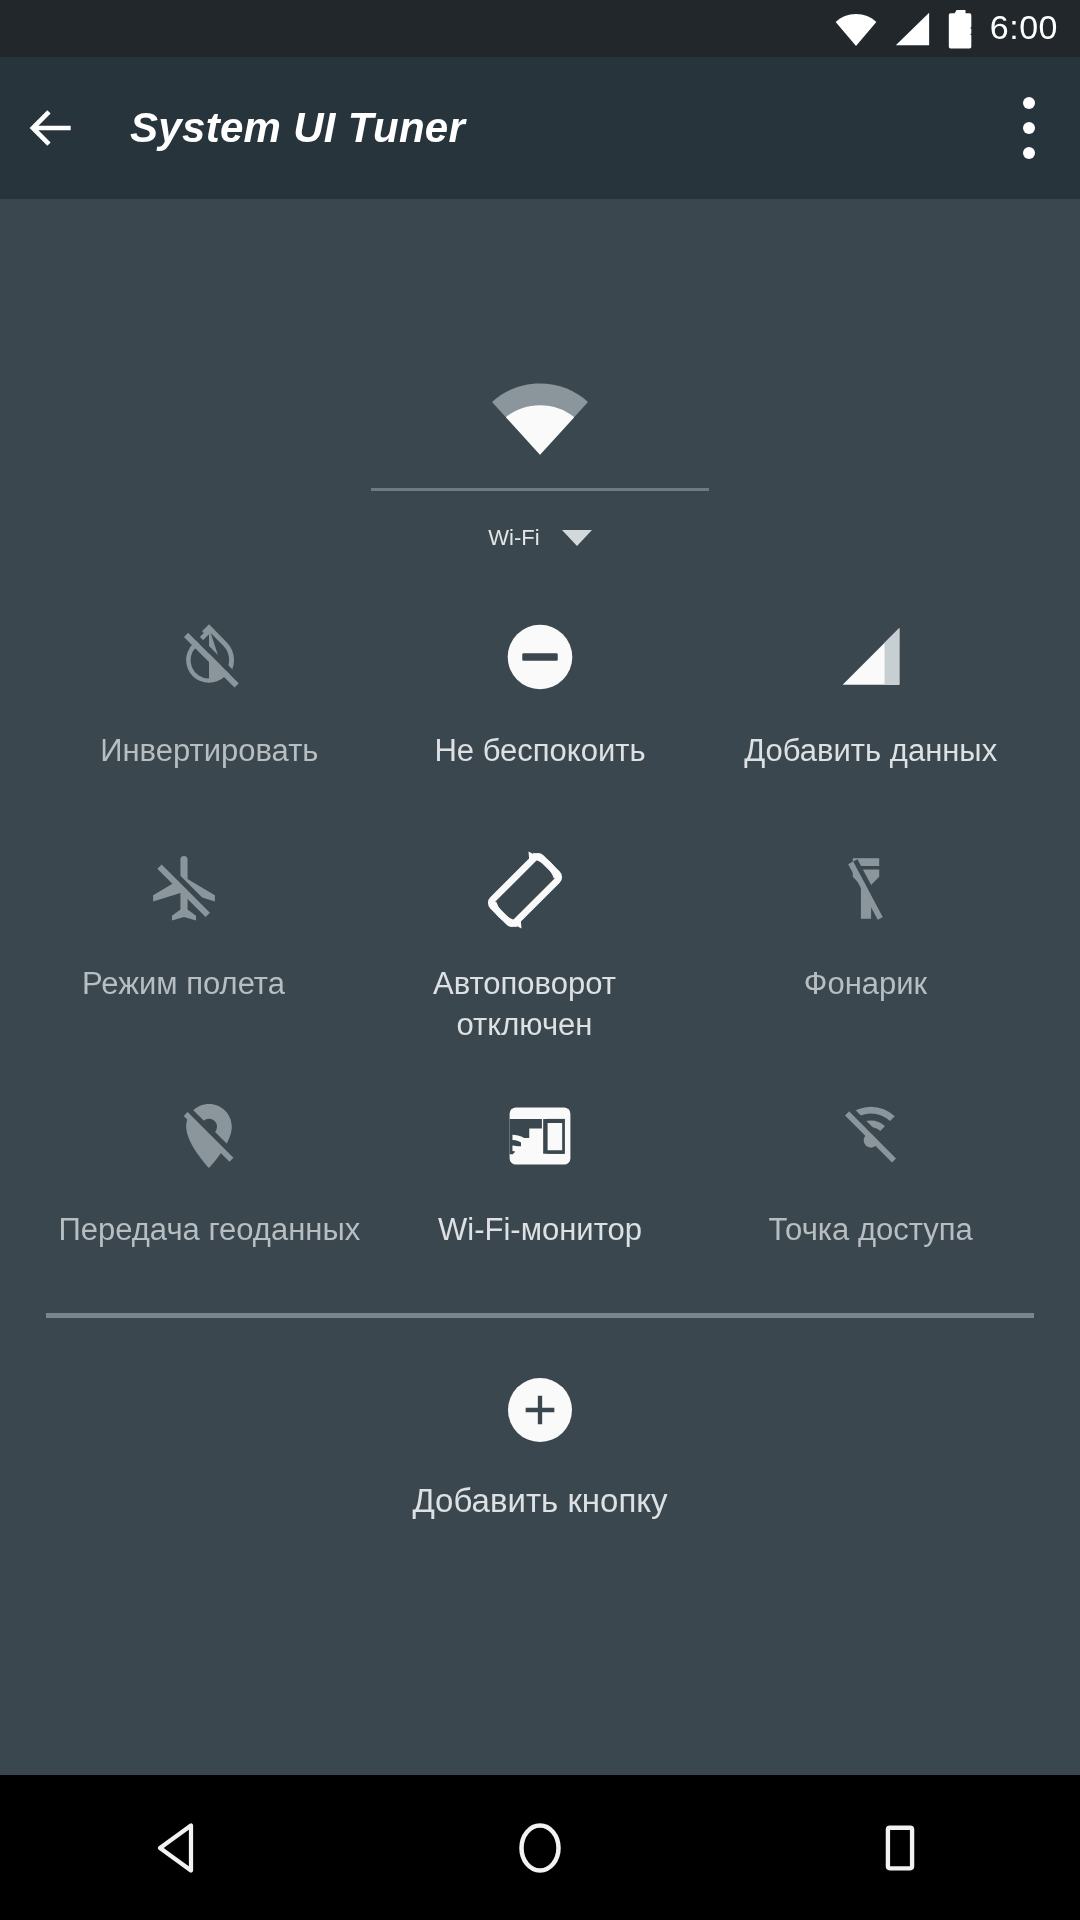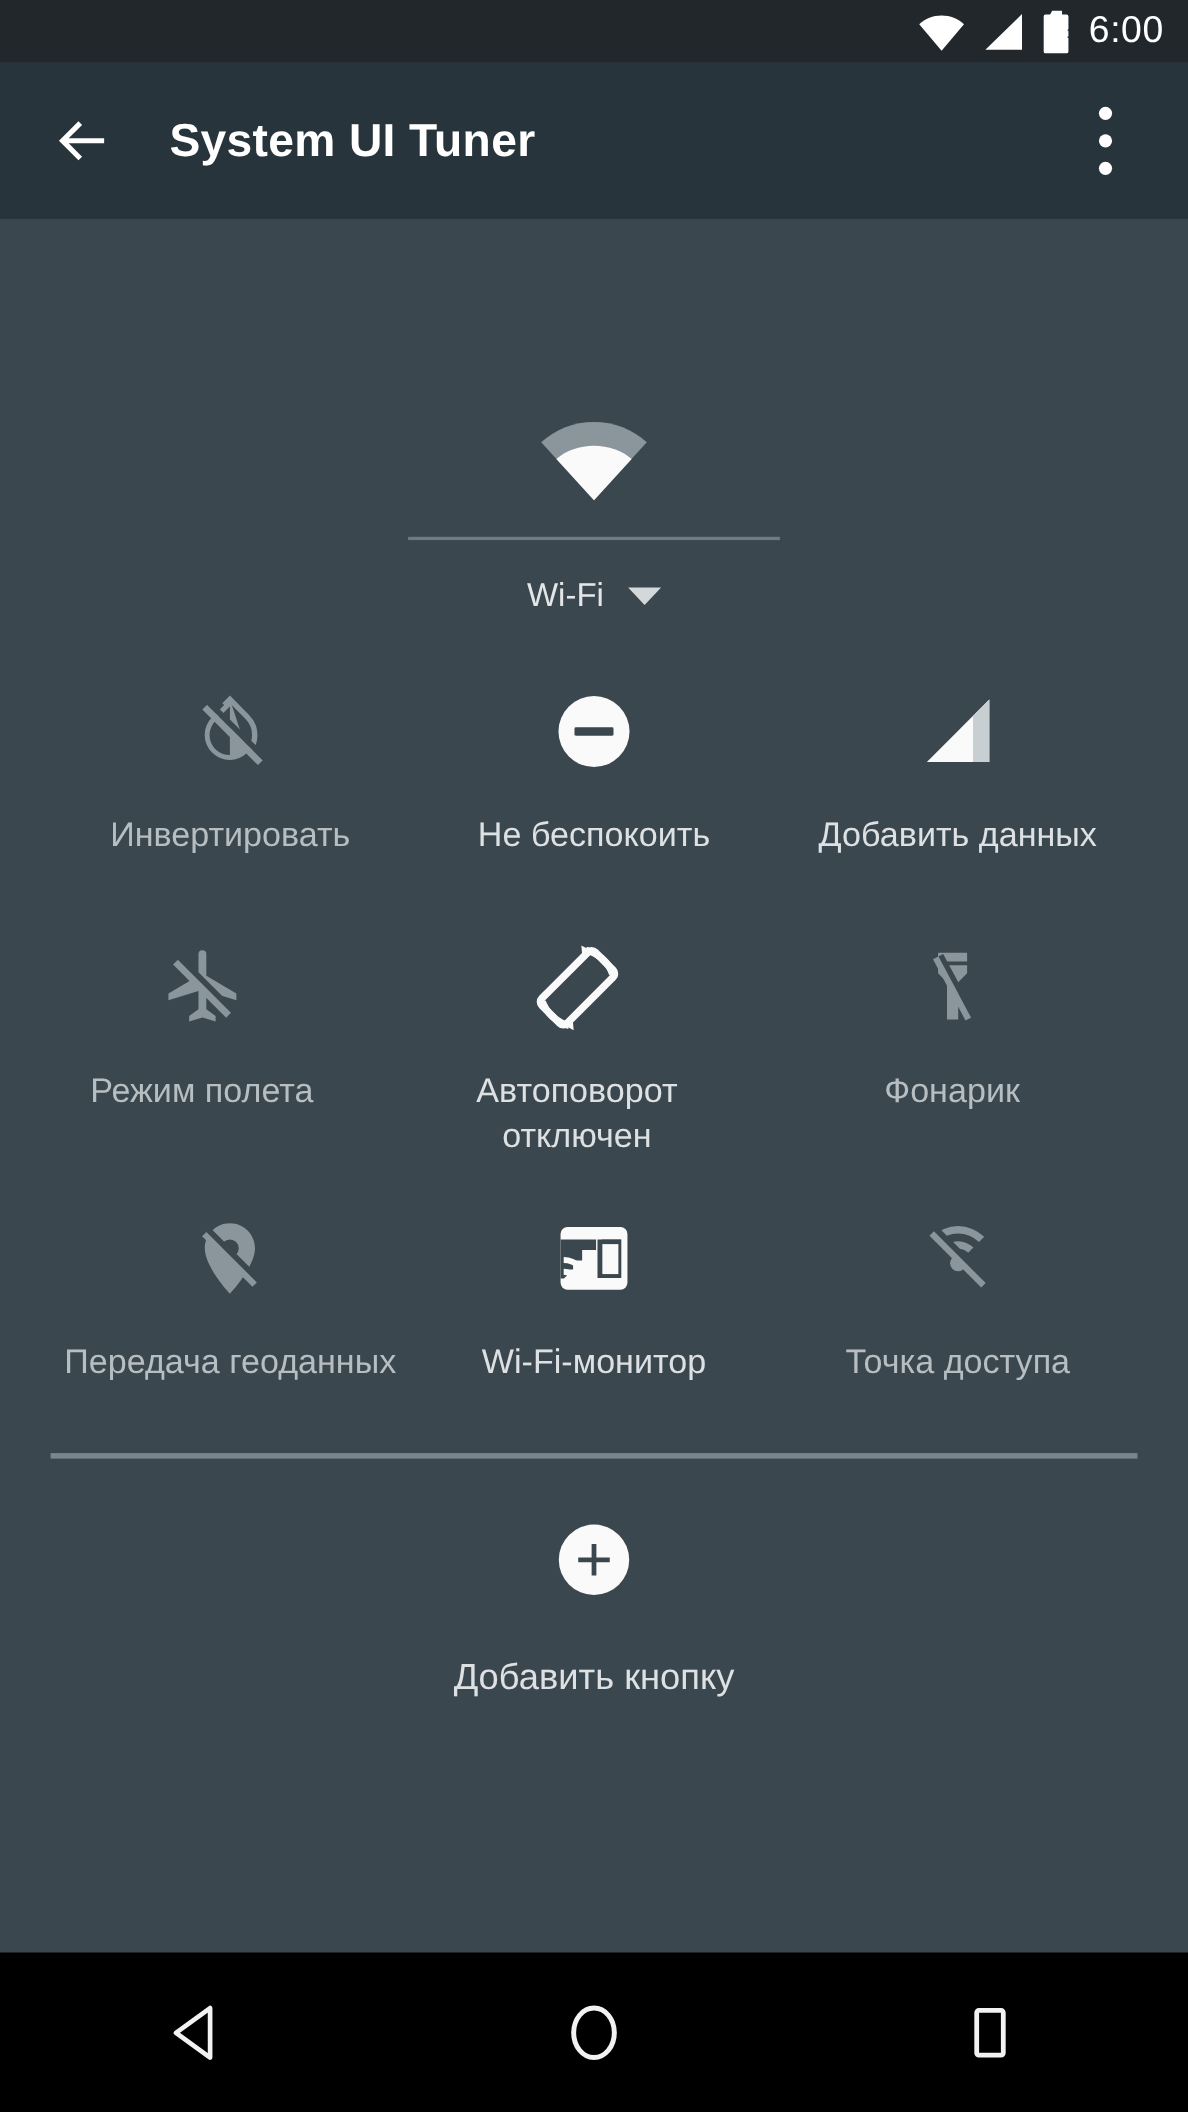--- a/index.html
+++ b/index.html
@@ -35,21 +35,22 @@
     transform:translateY(-42%);
     text-align:right; font-size:13px; font-weight:bold;
     color:#21272B; letter-spacing:-0.4px;margin-left:24px;
   }
 
   
   #app-bar {
     height:142px; flex:0 0 142px;
     background:#28343C;
     display:flex; align-items:center;
-    padding:0 40px;
+    padding:0 16px;
+    font-style:italic;
   }
   #back-button {
     width:72px; height:72px;
     display:flex; align-items:center; justify-content:center;
     cursor:pointer;
   }
   #page-title {
     color:#FFFFFF; font-size:42px; font-weight:bold;
     margin-left:42px; letter-spacing:0.3px;
   }
@@ -86,21 +87,21 @@
   }
   .dual-divider {
     width:338px; height:3px;
     background:#6E7B82;
     margin-top:30px;
   }
   .dual-label-row {
     display:flex; align-items:center; gap:22px;
     margin-top:34px;
   }
-  .dual-label { color:#E3E6E8; font-size:30px; }
+  .dual-label { color:#E3E6E8; font-size:22px; }
   .caret {
     width:0; height:0;
     border-left:15px solid transparent;
     border-right:15px solid transparent;
     border-top:16px solid #D3D8DA;
   }
 
   
   .qs-row {
     display:flex;
@@ -136,21 +137,21 @@
     margin-top:60px;
     display:flex; flex-direction:column; align-items:center;
     cursor:pointer;
   }
   #add-circle {
     width:64px; height:64px; border-radius:50%;
     background:#FAFAFA;
     display:flex; align-items:center; justify-content:center;
   }
   #add-label {
-    margin-top:55px;
+    margin-top:40px;
     color:#DDE1E3; font-size:33px;
   }
 
   
   #nav-bar {
     position:absolute; left:0; bottom:0;
     width:1080px; height:145px;
     background:#000000;
     display:flex; align-items:center; justify-content:space-around;
     z-index:5;

